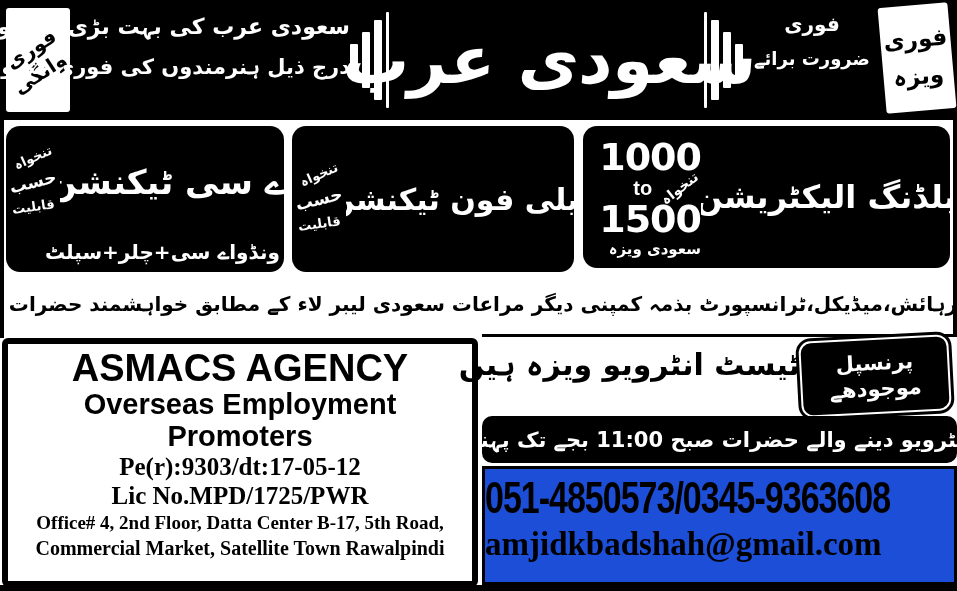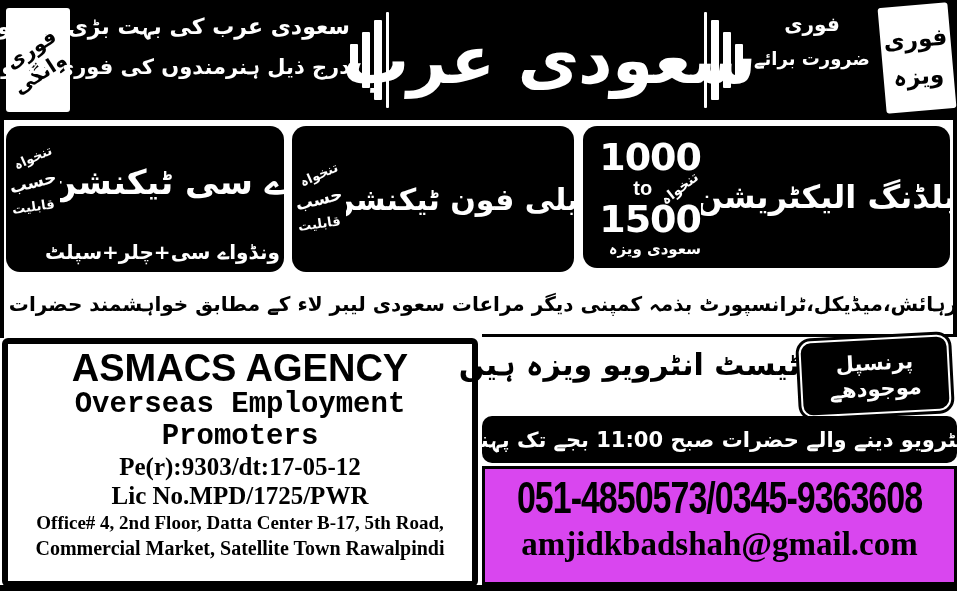--- a/index.html
+++ b/index.html
@@ -89,21 +89,21 @@
   
   .agency-box {
     left:2px; top:338px; width:476px; height:249px;
     border:6px solid #000; border-radius:6px; background:#fff;
     text-align:center; padding-top:4px;
   }
   .agency-name {
     font-family:"Liberation Sans",sans-serif; font-weight:bold;
     font-size:38px; line-height:1.08; letter-spacing:0px; white-space:nowrap;
   }
-  .agency-tagline { font-family:Liberation Mono, monospace; font-weight:bold; font-size:29px; line-height:1.1; }
+  .agency-tagline { font-family:Liberation Sans, sans-serif; font-weight:bold; font-size:29px; line-height:1.1; }
   .agency-permit, .agency-license { font-family:"Liberation Serif",serif; font-weight:bold; font-size:25px; line-height:1.15; }
   .agency-addr1 { font-family:Liberation Serif, serif; font-weight:bold; font-size:19px; line-height:1.35; white-space:nowrap; }
   .agency-addr2 { font-family:"Liberation Serif",serif; font-weight:bold; font-size:20px; line-height:1.2; white-space:nowrap; }
 
   
   .interview-row {
     left:482px; top:334px; width:475px; height:80px;
     background:#fff; border-top:3px solid #000;
   }
   .interview-status {
@@ -118,21 +118,21 @@
     font-weight:bold; font-size:21px; line-height:1.25;
   }
   .timing-strip {
     left:482px; top:416px; width:475px; height:47px;
     background:#000; color:#fff; border-radius:10px;
     display:flex; align-items:center; justify-content:center;
     font-size:21px; font-weight:bold; white-space:nowrap; overflow:hidden;
   }
   .contact-box {
     left:482px; top:466px; width:475px; height:119px;
-    border:3px solid #000; background:#d946ef; text-align:center; overflow:hidden;
+    border:3px solid #000; background:#1d4ed8; overflow:hidden;
   }
   .contact-phones {
     font-family:"Liberation Sans",sans-serif; font-weight:bold;
     font-size:34px; letter-spacing:-1px; white-space:nowrap;
     transform:scaleY(1.28); transform-origin:center; margin-top:10px;
   }
   .contact-email {
     font-family:"Liberation Serif",serif; font-weight:bold; font-size:33px;
     white-space:nowrap; margin-top:8px;
   }

